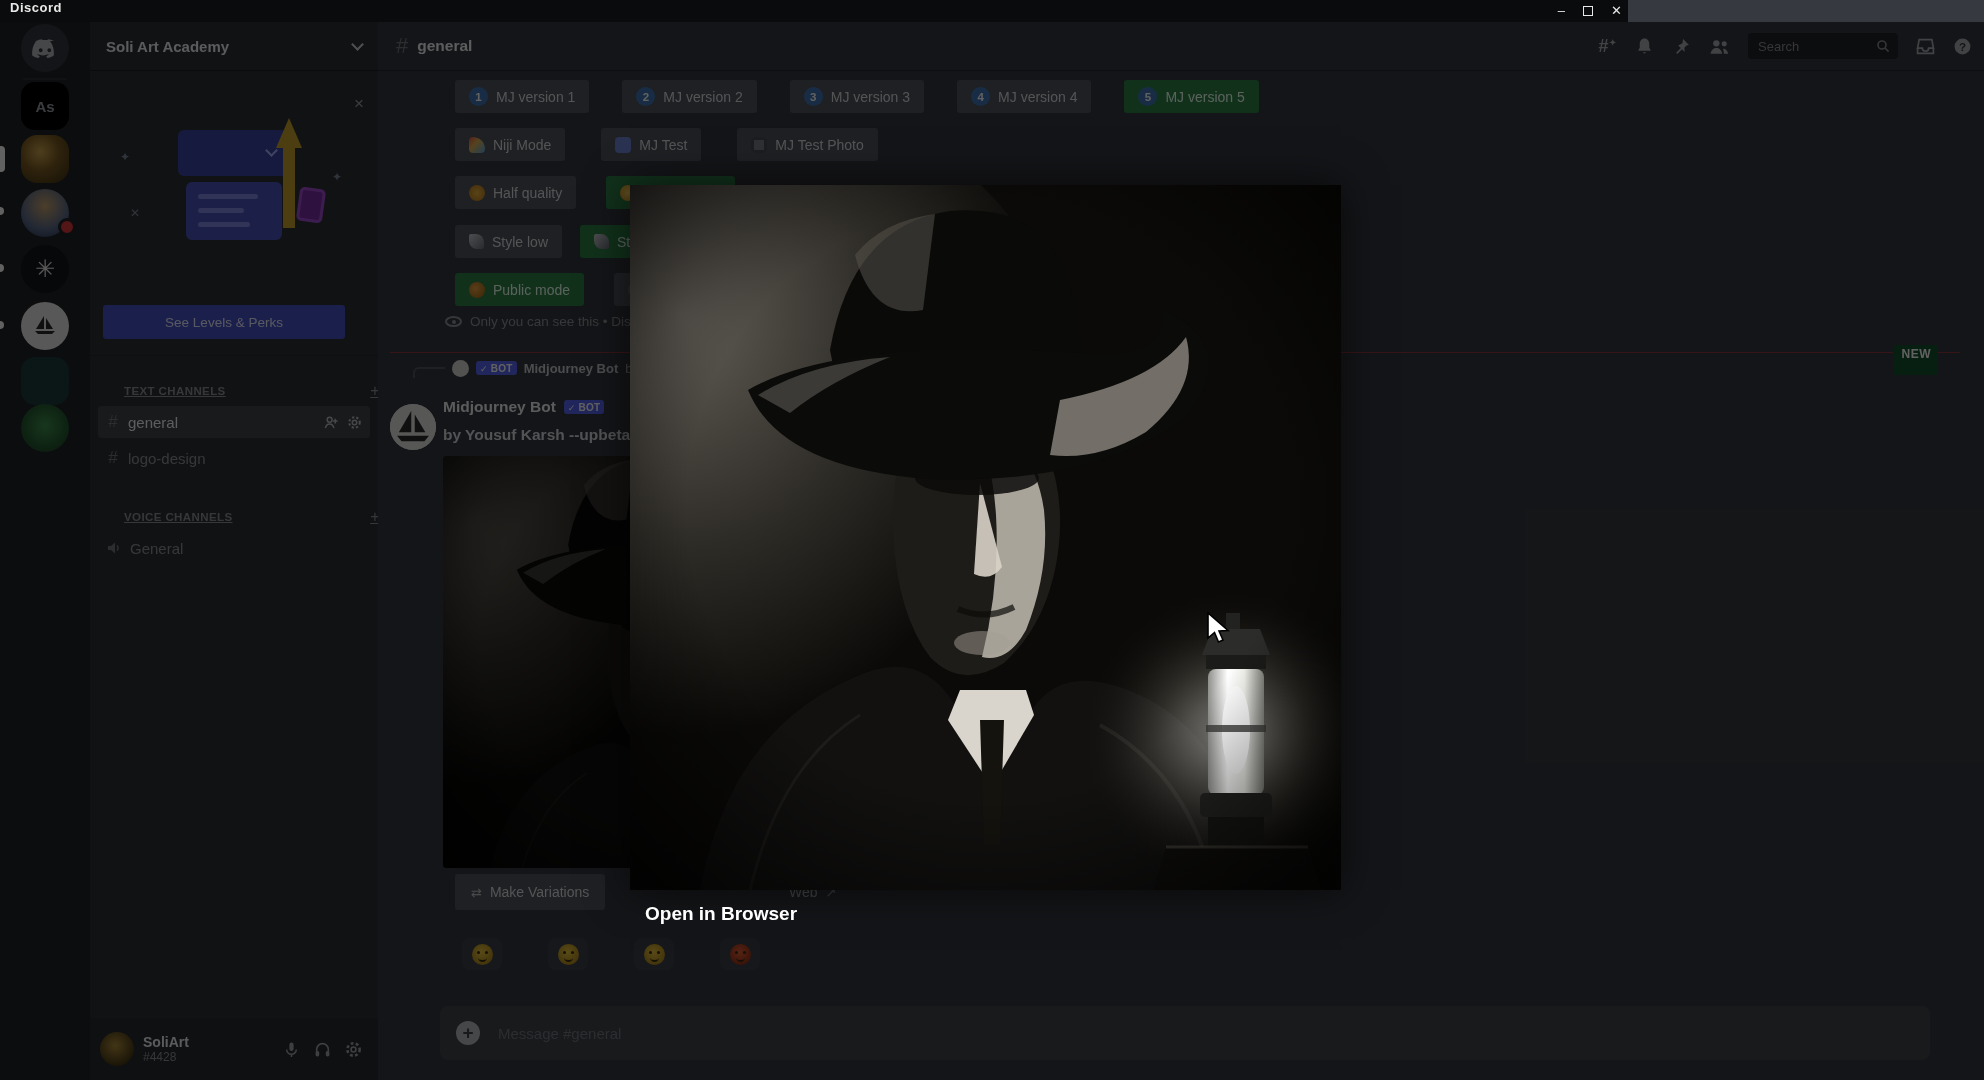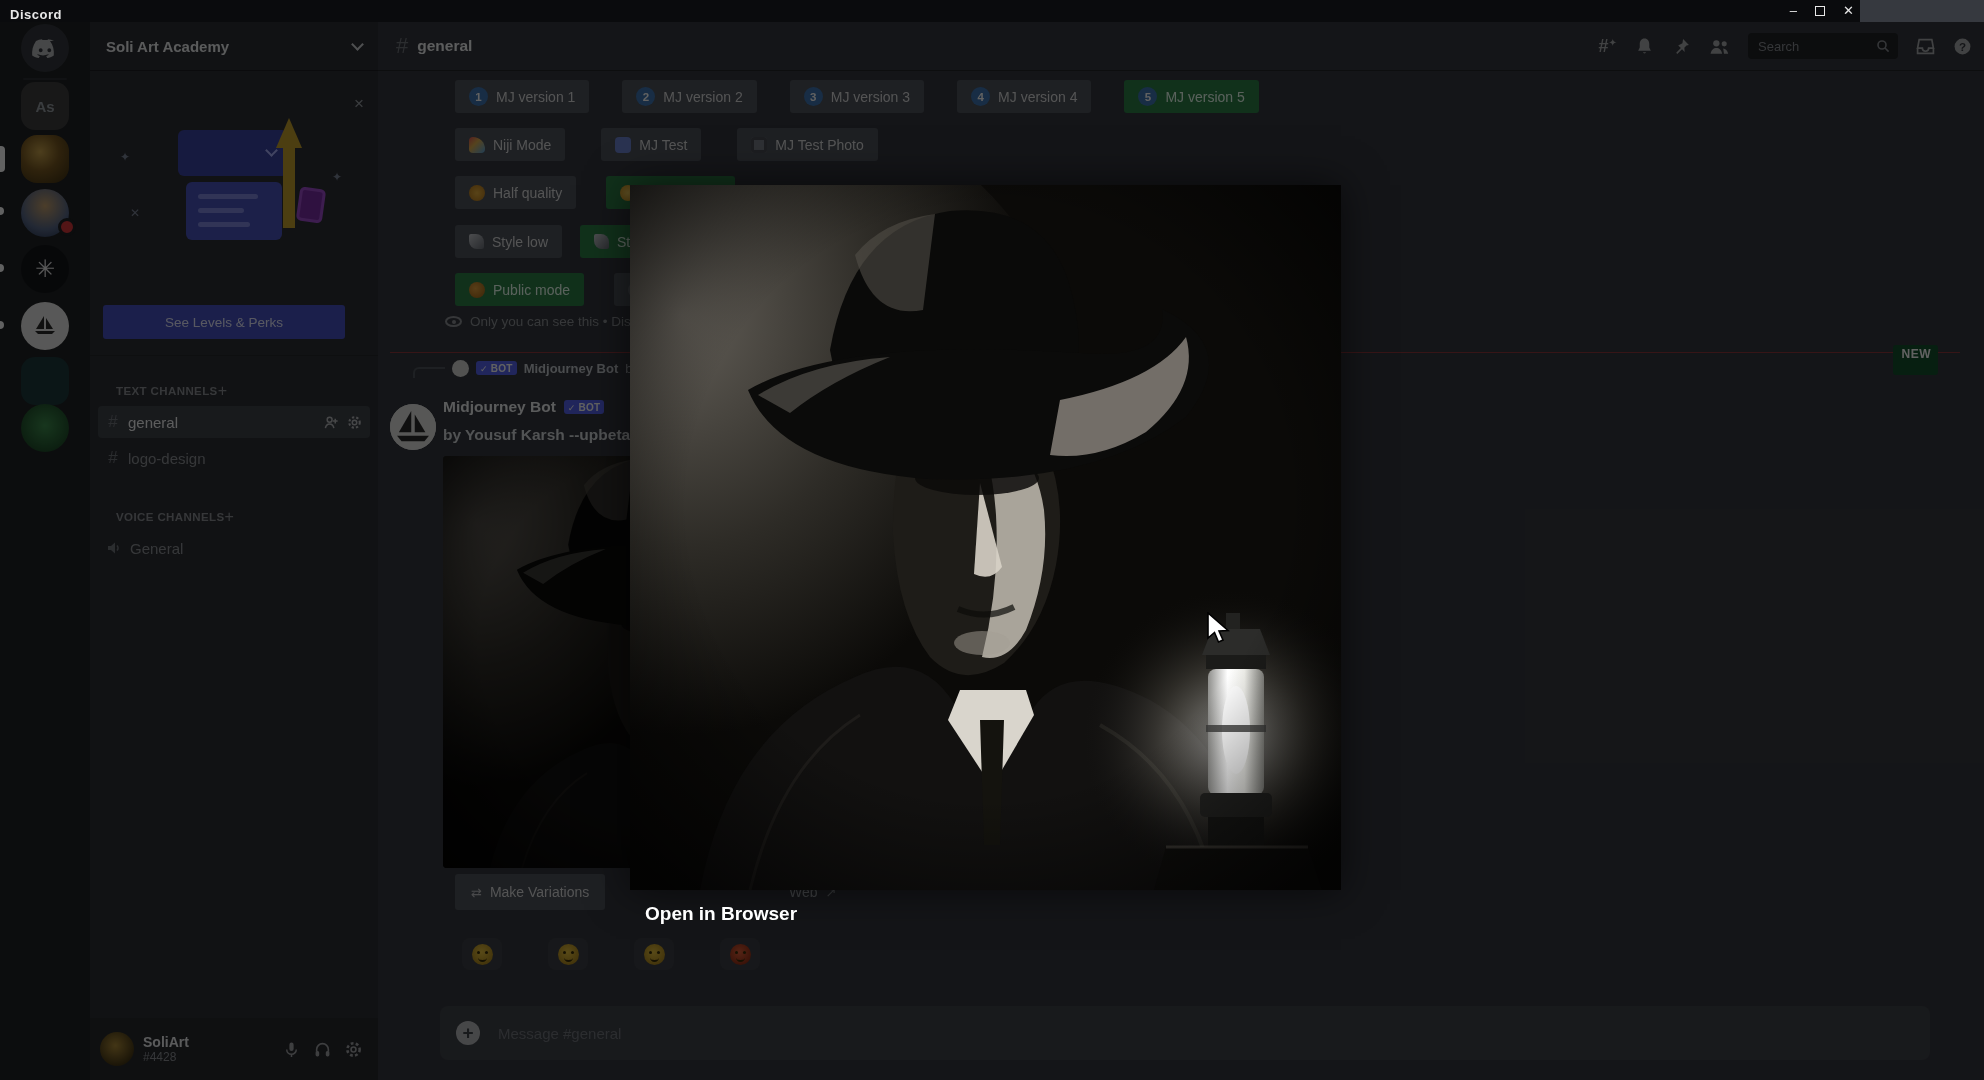--- a/index.html
+++ b/index.html
@@ -1,35 +1,35 @@
 <!DOCTYPE html>
 <html><head>
 <meta charset="utf-8">
 <style>
   html,body{margin:0;padding:0;background:#000;}
   *{box-sizing:border-box;font-family:"Liberation Sans","DejaVu Sans",sans-serif;}
   .app{position:relative;width:1984px;height:1080px;overflow:hidden;background:#36393f;margin:0 auto;}
 
   
-  .titlebar{position:absolute;left:0;top:0;width:1860px;height:22px;background:#0a0b0d;display:flex;align-items:flex-end;z-index:70;}
+  .titlebar{position:absolute;left:0;top:0;width:1628px;height:22px;background:#0a0b0d;display:flex;align-items:flex-start;z-index:70;}
   .titlebar .appname{color:#e8e8e8;font-size:13px;font-weight:bold;margin-left:10px;letter-spacing:.5px;}
   .wincontrols{position:absolute;right:6px;top:0;height:22px;display:flex;align-items:center;gap:18px;color:#e8e8e8;}
   .wc{font-size:13px;line-height:22px;cursor:default;}
   .wc.box{width:10px;height:10px;border:1.5px solid #e8e8e8;}
 
   
   .rail{position:absolute;left:0;top:22px;width:90px;height:1058px;background:#202225;}
   .srv{position:absolute;left:21px;width:48px;height:48px;border-radius:14px;background:#36393f;display:flex;align-items:center;justify-content:center;color:#dcddde;font-size:15px;cursor:pointer;}
   .srv.round{border-radius:50%;}
   .rail-sep{position:absolute;left:23px;top:56px;width:44px;height:2px;background:#2e3136;border-radius:1px;}
   .pill{position:absolute;left:0;width:5px;background:#fff;border-radius:0 4px 4px 0;}
   .dot{position:absolute;left:0;width:4px;height:8px;background:#fff;border-radius:0 4px 4px 0;}
   .badge-num{position:absolute;right:14px;width:18px;height:18px;background:#da373c;border-radius:50%;border:3px solid #202225;}
   .srv-home{background:#36393f;}
-  .srv-as{background:#404040;color:#9aa0a6;font-weight:bold;}
+  .srv-as{background:#000000;color:#9aa0a6;font-weight:bold;}
   .srv-art{background:radial-gradient(circle at 40% 35%,#caa44d 0%,#7a5a22 45%,#3a2e12 100%);}
   .srv-wiz{background:radial-gradient(circle at 50% 35%,#c7a26e 0%,#5a6a8a 60%,#23314d 100%);}
   .srv-ai{background:#14161a;color:#e8e8e8;font-size:24px;}
   .srv-mj{background:#e8e8e6;}
   .srv-teal{background:#1f3a3d;}
   .srv-green{background:radial-gradient(circle at 50% 45%,#3f8f4f 0%,#1d4a28 80%);}
 
   
   .sidebar{position:absolute;left:90px;top:22px;width:288px;height:1058px;background:#2f3136;}
   .guild-header{height:48px;display:flex;align-items:center;justify-content:space-between;padding:0 16px;box-shadow:0 1px 0 rgba(0,0,0,.35);cursor:pointer;}
@@ -42,21 +42,21 @@
   .card .chev2{position:absolute;right:12px;top:16px;width:9px;height:9px;border-right:2px solid #aab3ff;border-bottom:2px solid #aab3ff;transform:rotate(45deg);}
   .card2{position:absolute;left:48px;top:72px;width:96px;height:58px;background:#4a55c0;border-radius:6px;}
   .card2 .bar{position:absolute;left:12px;height:5px;background:#8d97e8;border-radius:3px;opacity:.8;}
   .arrowup{position:absolute;left:138px;top:8px;width:26px;height:110px;}
   .arrowup .shaft{position:absolute;left:7px;top:28px;width:12px;height:82px;background:#c9a32e;}
   .arrowup .head{position:absolute;left:0;top:0;width:0;height:0;border-left:13px solid transparent;border-right:13px solid transparent;border-bottom:30px solid #c9a32e;}
   .gem{position:absolute;left:160px;top:78px;width:26px;height:34px;background:#7d2fa8;border-radius:5px;transform:rotate(8deg);border:3px solid #a04ed0;}
   .spark{position:absolute;color:#7d8699;font-size:12px;}
   .boost-text{position:absolute;left:20px;top:176px;width:248px;color:#b3b8bf;font-size:13.5px;line-height:19px;text-align:center;}
   .boost-cta{position:absolute;left:13px;top:235px;width:242px;height:34px;background:#4752c4;color:#e6e8ff;font-size:13.5px;border:none;border-radius:3px;cursor:pointer;}
-  .section{position:absolute;left:8px;width:288px;display:flex;align-items:center;padding:0 14px 0 18px;color:#8e9297;font-size:11.5px;font-weight:bold;letter-spacing:.4px;cursor:pointer;}
+  .section{position:absolute;left:16px;width:288px;display:flex;align-items:center;justify-content:space-between;padding:0 14px 0 18px;color:#8e9297;font-size:11.5px;font-weight:bold;letter-spacing:.4px;cursor:pointer;text-decoration:underline;}
   .section .plus{font-size:16px;font-weight:normal;cursor:pointer;}
   .chanlist{position:absolute;left:8px;width:272px;}
   .channel{height:32px;margin-bottom:4px;display:flex;align-items:center;gap:8px;padding:0 8px;border-radius:4px;color:#8e9297;font-size:15px;cursor:pointer;position:relative;}
   .channel.active{background:rgba(79,84,92,.55);color:#f2f3f5;}
   .chan-hash{color:#72767d;font-size:17px;width:14px;text-align:center;}
   .chan-tools{position:absolute;right:8px;display:none;gap:8px;align-items:center;}
   .channel.active .chan-tools{display:flex;}
   .userbar{position:absolute;left:0;bottom:0;width:288px;height:62px;background:#292b2f;display:flex;align-items:center;padding:0 10px;}
   .uavatar{width:34px;height:34px;border-radius:50%;background:radial-gradient(circle at 45% 40%,#b08d3a 0%,#4a3b17 70%,#23221f 100%);}
   .uinfo{margin-left:9px;flex:1;}

